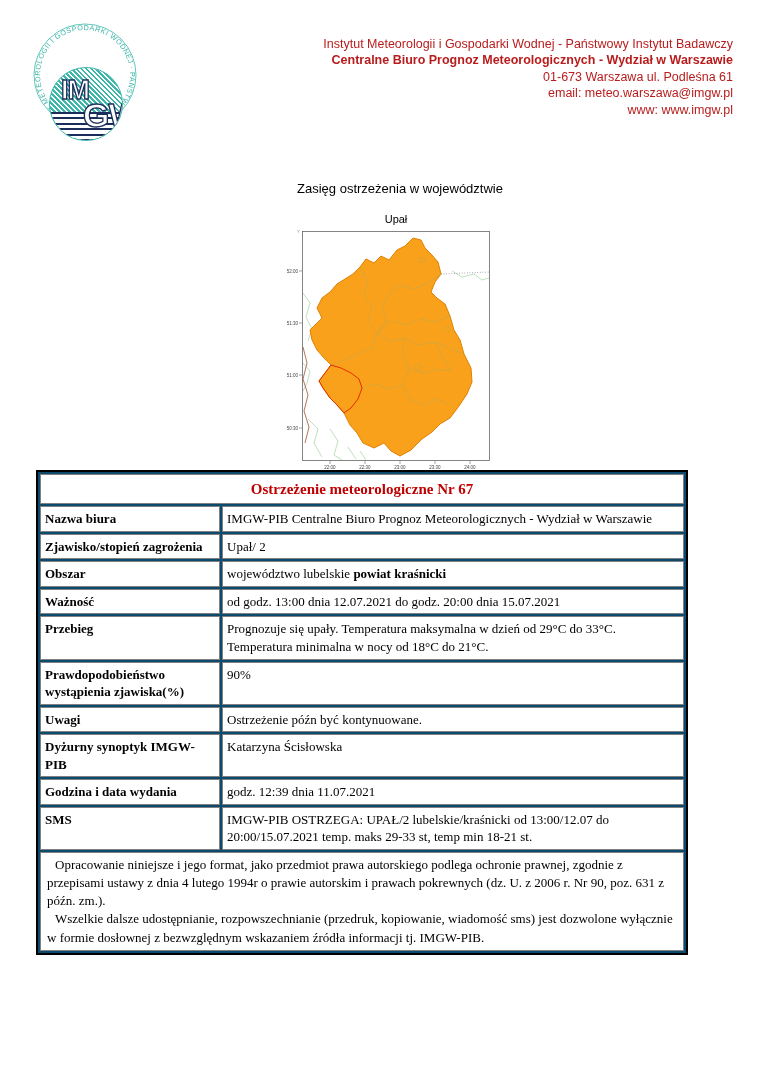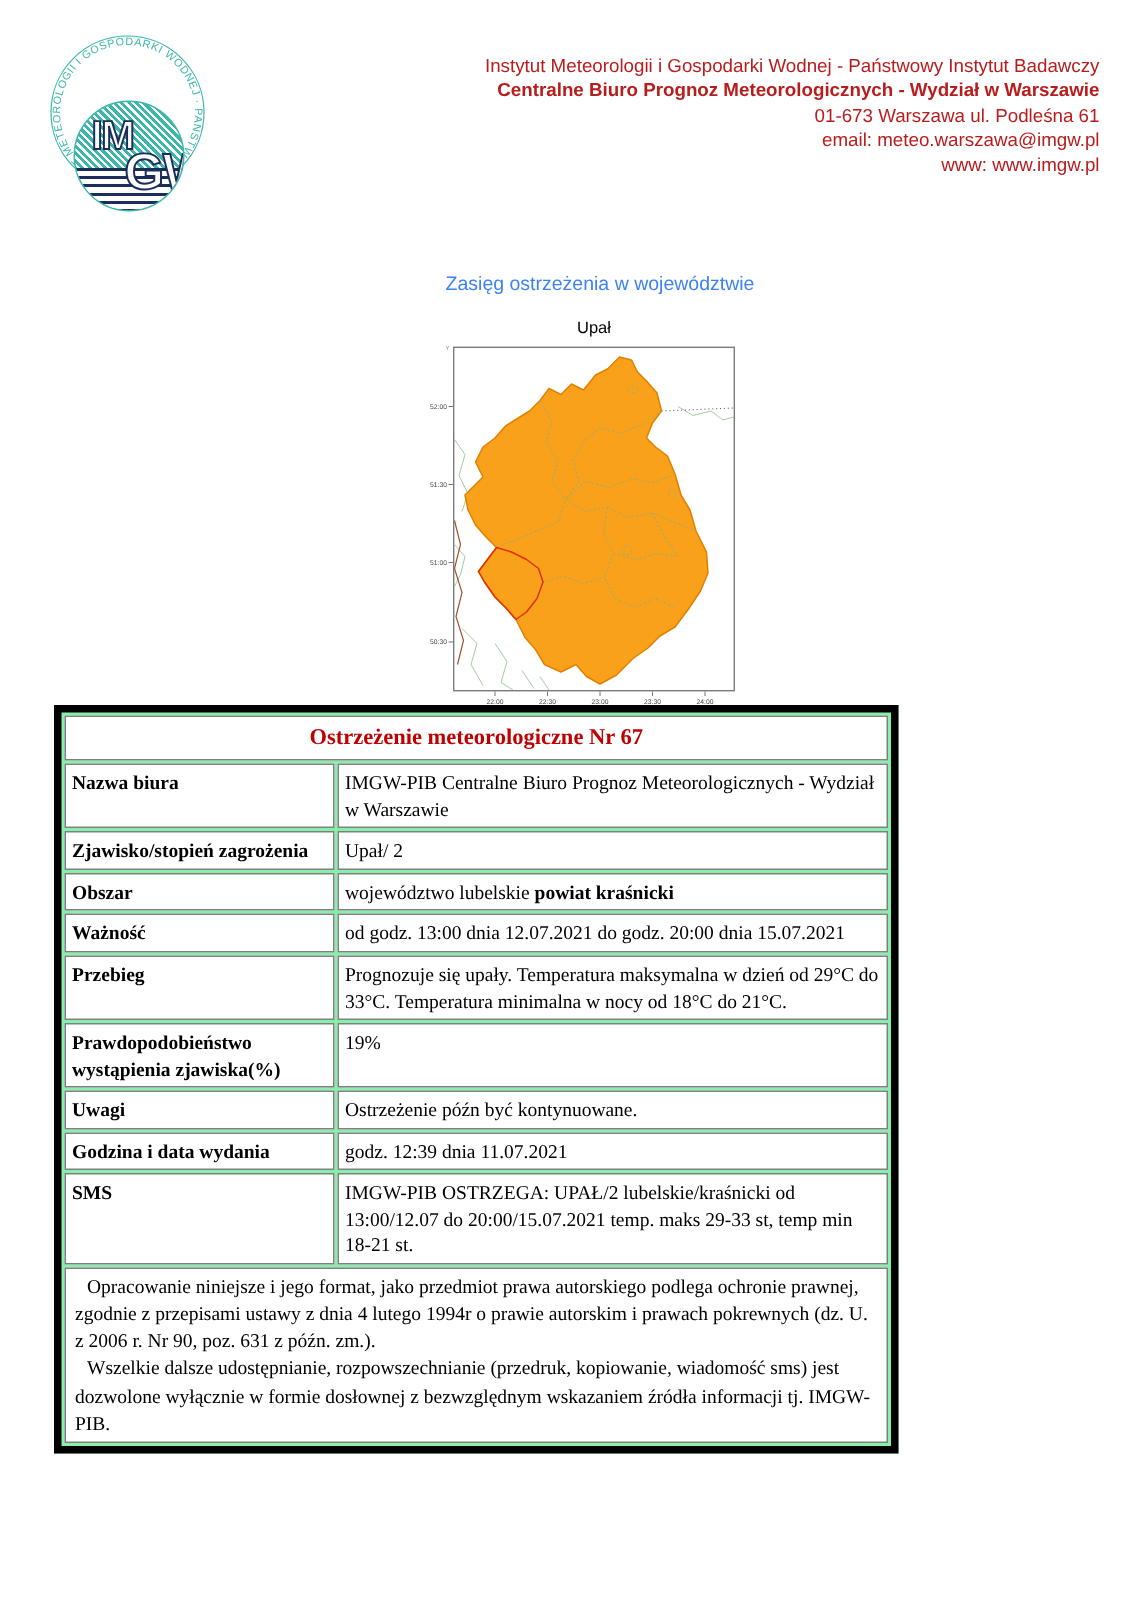--- a/index.html
+++ b/index.html
@@ -19,29 +19,29 @@
   .logo-im{top:9px;left:11px;font-size:27px;}
   .logo-gw{top:30px;left:33px;font-size:34px;}
 
   
   .header-contact{position:absolute;top:36px;right:31px;width:620px;text-align:right;
       color:#1F4E79;font-size:12.5px;line-height:16.4px;}
   .header-contact .bold{font-weight:bold;}
 
   
   .caption{position:absolute;left:36px;top:181px;width:728px;text-align:center;
-      font-size:13px;color:#3b82f6;}
+      font-size:13px;color:#000000;}
   .map-block{position:absolute;left:286px;top:213px;width:210px;}
   .map-title{width:188px;margin-left:16px;text-align:center;font-size:11px;color:#000;}
   .map-svg{display:block;margin-top:2px;}
 
   
-  .wtable{position:absolute;left:36px;top:470px;width:563px;
-      border-collapse:separate;border-spacing:2px;border:5px solid #000000;
-      font-family:"Liberation Serif",serif;font-size:13px;color:#000;background:#86efac;}
+  .wtable{position:absolute;left:36px;top:470px;width:652px;
+      border-collapse:separate;border-spacing:2px;border:2px solid #000000;
+      font-family:"Liberation Serif",serif;font-size:13px;color:#000;background:#0c4a6e;}
   .wtable th,.wtable td{border:1px solid #808080;padding:3px 4px;vertical-align:top;
       text-align:left;line-height:1.35;background:#fff;}
   .wtable th.title-cell{font-size:15px;font-weight:bold;color:#C00000;text-align:center;padding:4px;}
   .wtable td.lbl{width:170px;font-weight:bold;}
   .wtable td.footer-cell{padding:3px 6px;}
   .wtable td.footer-cell p{margin:0;text-indent:8px;line-height:1.4;}
 </style>
 </head>
 <body>
 
@@ -165,25 +165,29 @@
         <tr>
           <td class="lbl">Ważność</td>
           <td>od godz. 13:00 dnia 12.07.2021 do godz. 20:00 dnia 15.07.2021</td>
         </tr>
         <tr>
           <td class="lbl">Przebieg</td>
           <td>Prognozuje się upały. Temperatura maksymalna w dzień od 29°C do 33°C. Temperatura minimalna w nocy od 18°C do 21°C.</td>
         </tr>
         <tr>
           <td class="lbl">Prawdopodobieństwo wystąpienia zjawiska(%)</td>
-          <td>19%</td>
+          <td>90%</td>
         </tr>
         <tr>
           <td class="lbl">Uwagi</td>
           <td>Ostrzeżenie późn być kontynuowane.</td>
+        </tr>
+        <tr>
+          <td class="lbl">Dyżurny synoptyk IMGW-PIB</td>
+          <td>Katarzyna Ścisłowska</td>
         </tr>
         <tr>
           <td class="lbl">Godzina i data wydania</td>
           <td>godz. 12:39 dnia 11.07.2021</td>
         </tr>
         <tr>
           <td class="lbl">SMS</td>
           <td>IMGW-PIB OSTRZEGA: UPAŁ/2 lubelskie/kraśnicki od 13:00/12.07 do 20:00/15.07.2021 temp. maks 29-33 st, temp min 18-21 st.</td>
         </tr>
         <tr>

